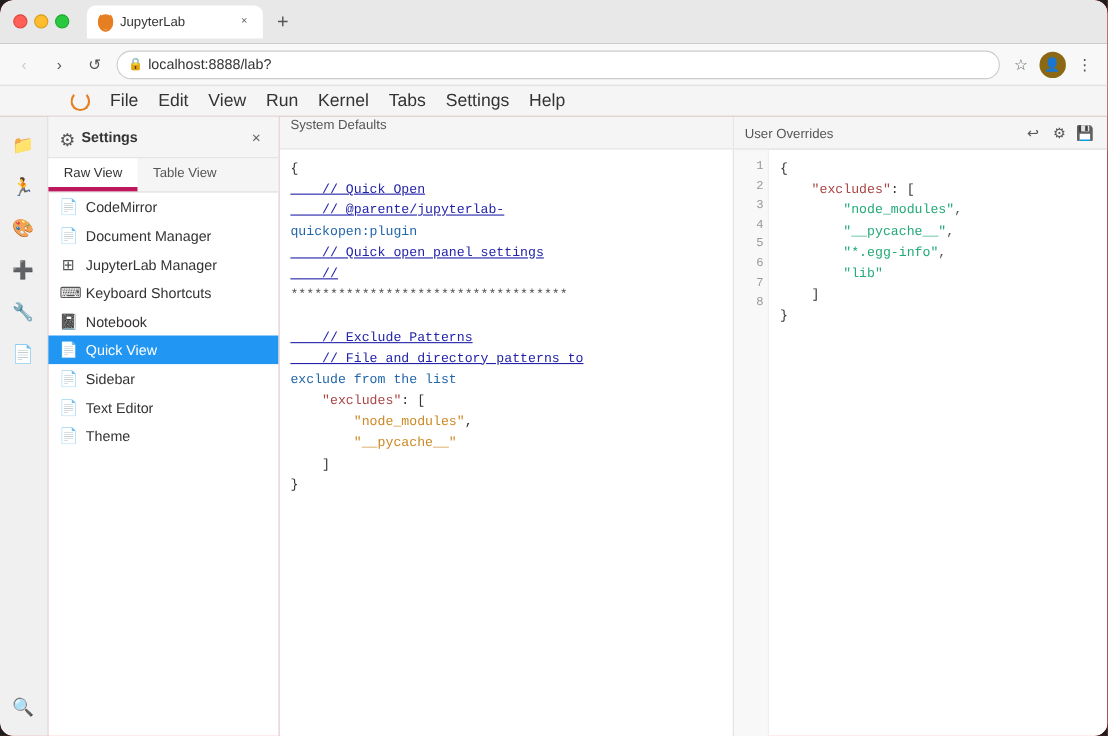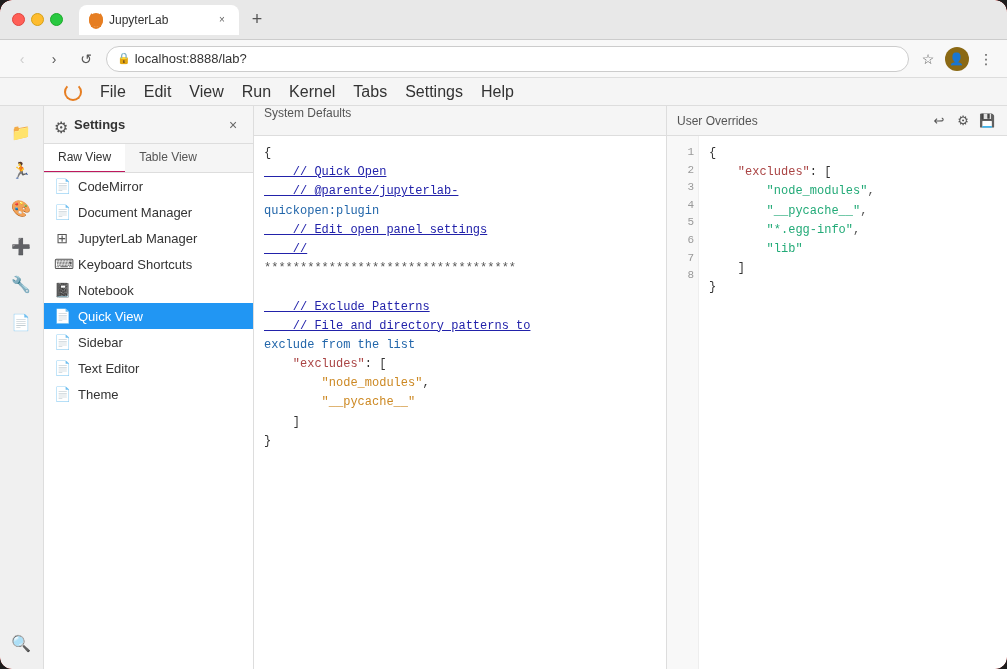--- a/index.html
+++ b/index.html
@@ -318,21 +318,21 @@
     .view-tab {
       padding: 6px 14px;
       font-size: 12px;
       color: #555;
       cursor: pointer;
       border-bottom: 2px solid transparent;
     }
     .view-tab.active {
       color: #333;
       background: #fff;
-      border-bottom: 1px solid #be185d;
+      border-bottom: 4px solid #be185d;
     }
 
     
     .editor-area {
       flex: 1;
       display: flex;
       overflow: hidden;
     }
 
     
@@ -584,21 +584,21 @@
 
       <div class="system-defaults">
         <div class="panel-header">
           <span>System Defaults</span>
         </div>
         <div class="code-area">
           <div class="code-line"><span class="c-brace">{</span></div>
           <div class="code-line"><span class="c-comment">    // Quick Open</span></div>
           <div class="code-line"><span class="c-comment">    // @parente/jupyterlab-</span></div>
           <div class="code-line"><span class="c-comment-special">quickopen:plugin</span></div>
-          <div class="code-line"><span class="c-comment">    // Edit open panel settings</span></div>
+          <div class="code-line"><span class="c-comment">    // Quick open panel settings</span></div>
           <div class="code-line"><span class="c-comment">    //</span></div>
           <div class="code-line"><span class="c-stars">***********************************</span></div>
           <div class="code-line">&nbsp;</div>
           <div class="code-line"><span class="c-comment">    // Exclude Patterns</span></div>
           <div class="code-line"><span class="c-comment">    // File and directory patterns to</span></div>
           <div class="code-line"><span class="c-comment-special">exclude from the list</span></div>
           <div class="code-line"><span class="c-key">    "excludes"</span><span class="c-brace">: [</span></div>
           <div class="code-line"><span class="c-string">        "node_modules"</span><span class="c-brace">,</span></div>
           <div class="code-line"><span class="c-string">        "__pycache__"</span></div>
           <div class="code-line"><span class="c-bracket">    ]</span></div>

